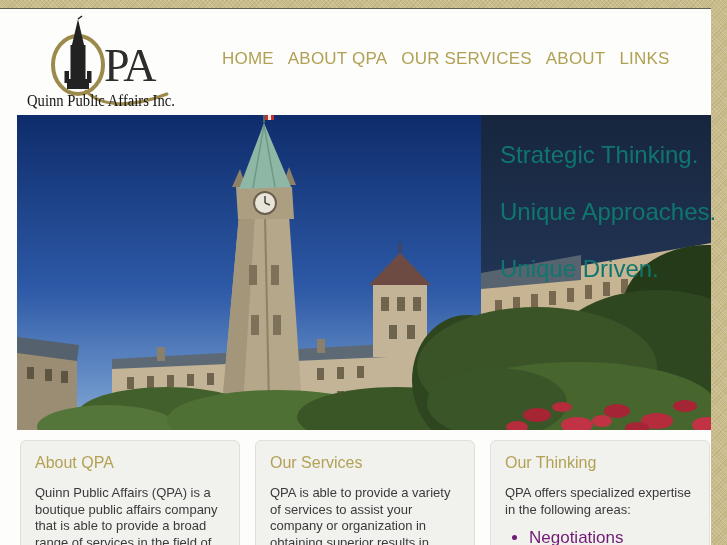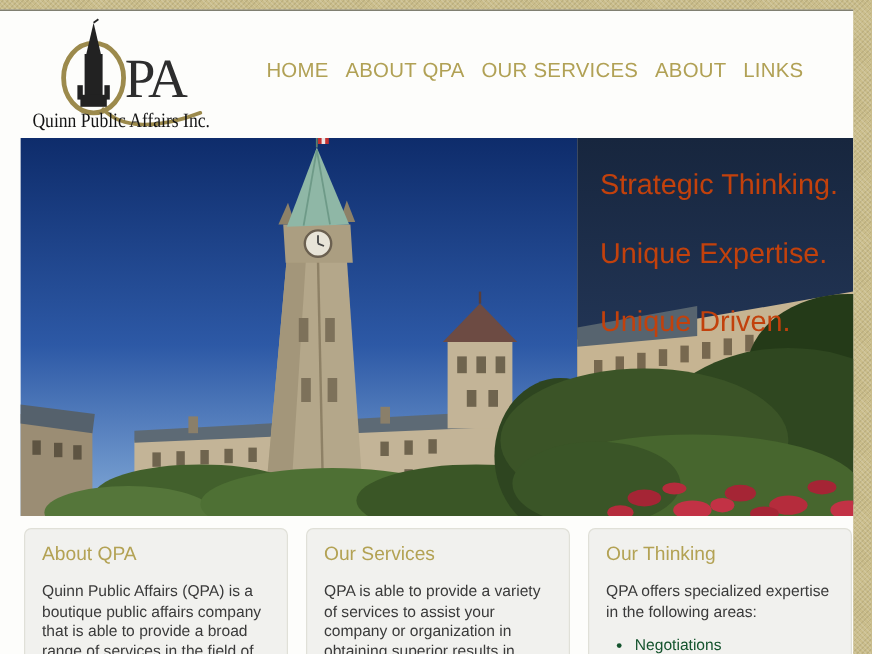--- a/index.html
+++ b/index.html
@@ -17,32 +17,32 @@
   }
   
   .logo{position:absolute;left:26px;top:6px;width:150px;height:94px;cursor:pointer;}
   .nav{position:absolute;left:180px;top:41px;width:480px;color:#b1a155;
        font-size:17px;letter-spacing:.2px;}
   .nav-row{display:flex;gap:14px;line-height:17px;margin-bottom:1px;margin-left:42px;}
   .nav-item{cursor:pointer;white-space:nowrap;}
   
   .hero{position:absolute;left:17px;top:106px;width:694px;height:315px;}
   .hero svg{display:block;}
-  .hero-text{position:absolute;left:483px;top:28px;color:#c2410c;font-size:24px;line-height:24px;}
+  .hero-text{position:absolute;left:483px;top:28px;color:#0f766e;font-size:24px;line-height:24px;}
   .hero-line{margin-bottom:33px;white-space:nowrap;}
   
   .card{
     position:absolute;top:431px;width:220px;height:220px;box-sizing:border-box;
     background:#f1f1ee;border:1px solid #e0e0d8;border-radius:6px;
     padding:13px 14px;
   }
   .card-1{left:20px;} .card-2{left:255px;} .card-3{left:490px;}
   .card-title{color:#b3a254;font-size:16px;margin:0 0 13px 0;font-weight:400;}
   .card p{margin:0;font-size:13px;line-height:16.5px;color:#3a3a3a;}
-  .card ul{margin:12px 0 0 0;padding-left:24px;font-size:13px;line-height:16.5px;color:#14532d;}
+  .card ul{margin:12px 0 0 0;padding-left:24px;font-size:17px;line-height:16.5px;color:#701a75;}
   .card li{margin-bottom:2px;}
 </style>
 </head>
 <body>
 
 <div class="page">
   <div class="wrapper">
 
     <div class="logo">
       <svg width="150" height="94" viewBox="0 0 150 94">
@@ -191,21 +191,21 @@
           <ellipse cx="690" cy="310" rx="15" ry="8" fill="#c23245"></ellipse>
           <ellipse cx="545" cy="292" rx="10" ry="5" fill="#b52c3c"></ellipse>
           <ellipse cx="620" cy="313" rx="12" ry="6" fill="#a52535"></ellipse>
           <ellipse cx="585" cy="306" rx="10" ry="6" fill="#c23245"></ellipse>
           <ellipse cx="500" cy="312" rx="11" ry="6" fill="#b52c3c"></ellipse>
         </g>
       </svg>
 
       <div class="hero-text">
         <div class="hero-line">Strategic Thinking.</div>
-        <div class="hero-line">Unique Expertise.</div>
+        <div class="hero-line">Unique Approaches.</div>
         <div class="hero-line">Unique Driven.</div>
       </div>
     </div>
 
     <div class="card card-1">
       <h2 class="card-title">About QPA</h2>
       <p>Quinn Public Affairs (QPA) is a boutique public affairs company that is able to provide a broad range of services in the field of government relations. In line with its motto of</p>
     </div>
 
     <div class="card card-2">

